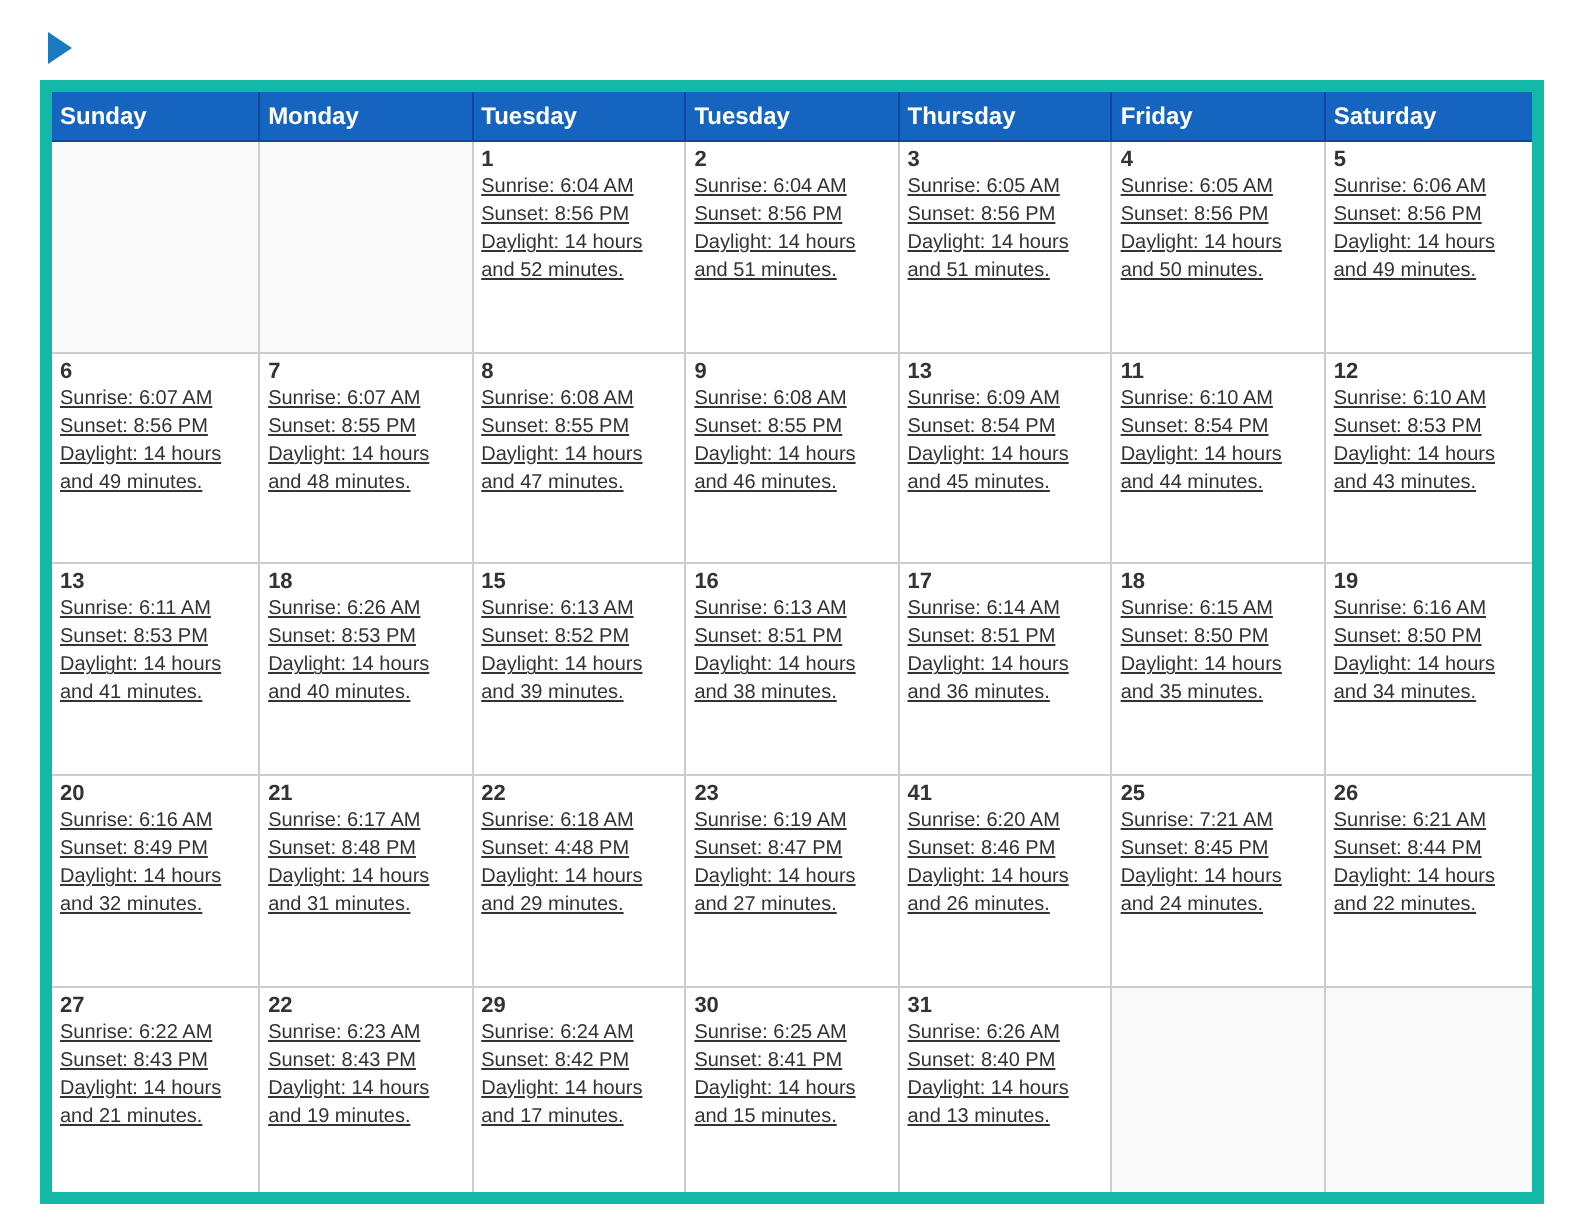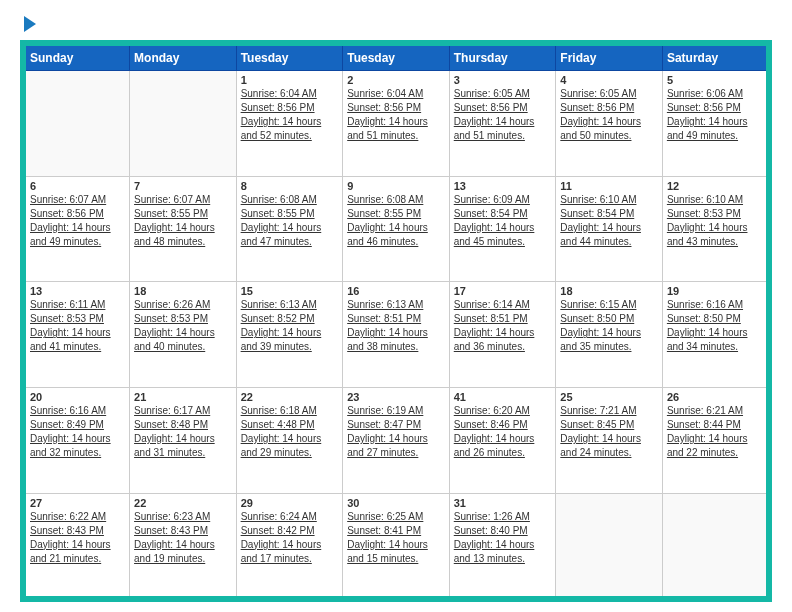--- a/index.html
+++ b/index.html
@@ -353,21 +353,21 @@
           </td>
           <td>
             <span class="day-num">30</span>
             <div class="day-info">Sunrise: 6:25 AM
 Sunset: 8:41 PM
 Daylight: 14 hours
 and 15 minutes.</div>
           </td>
           <td>
             <span class="day-num">31</span>
-            <div class="day-info">Sunrise: 1:26 AM
+            <div class="day-info">Sunrise: 6:26 AM
 Sunset: 8:40 PM
 Daylight: 14 hours
 and 13 minutes.</div>
           </td>
           <td class="empty-cell"></td>
           <td class="empty-cell"></td>
         </tr>
       </tbody>
   </table>
 </div>

